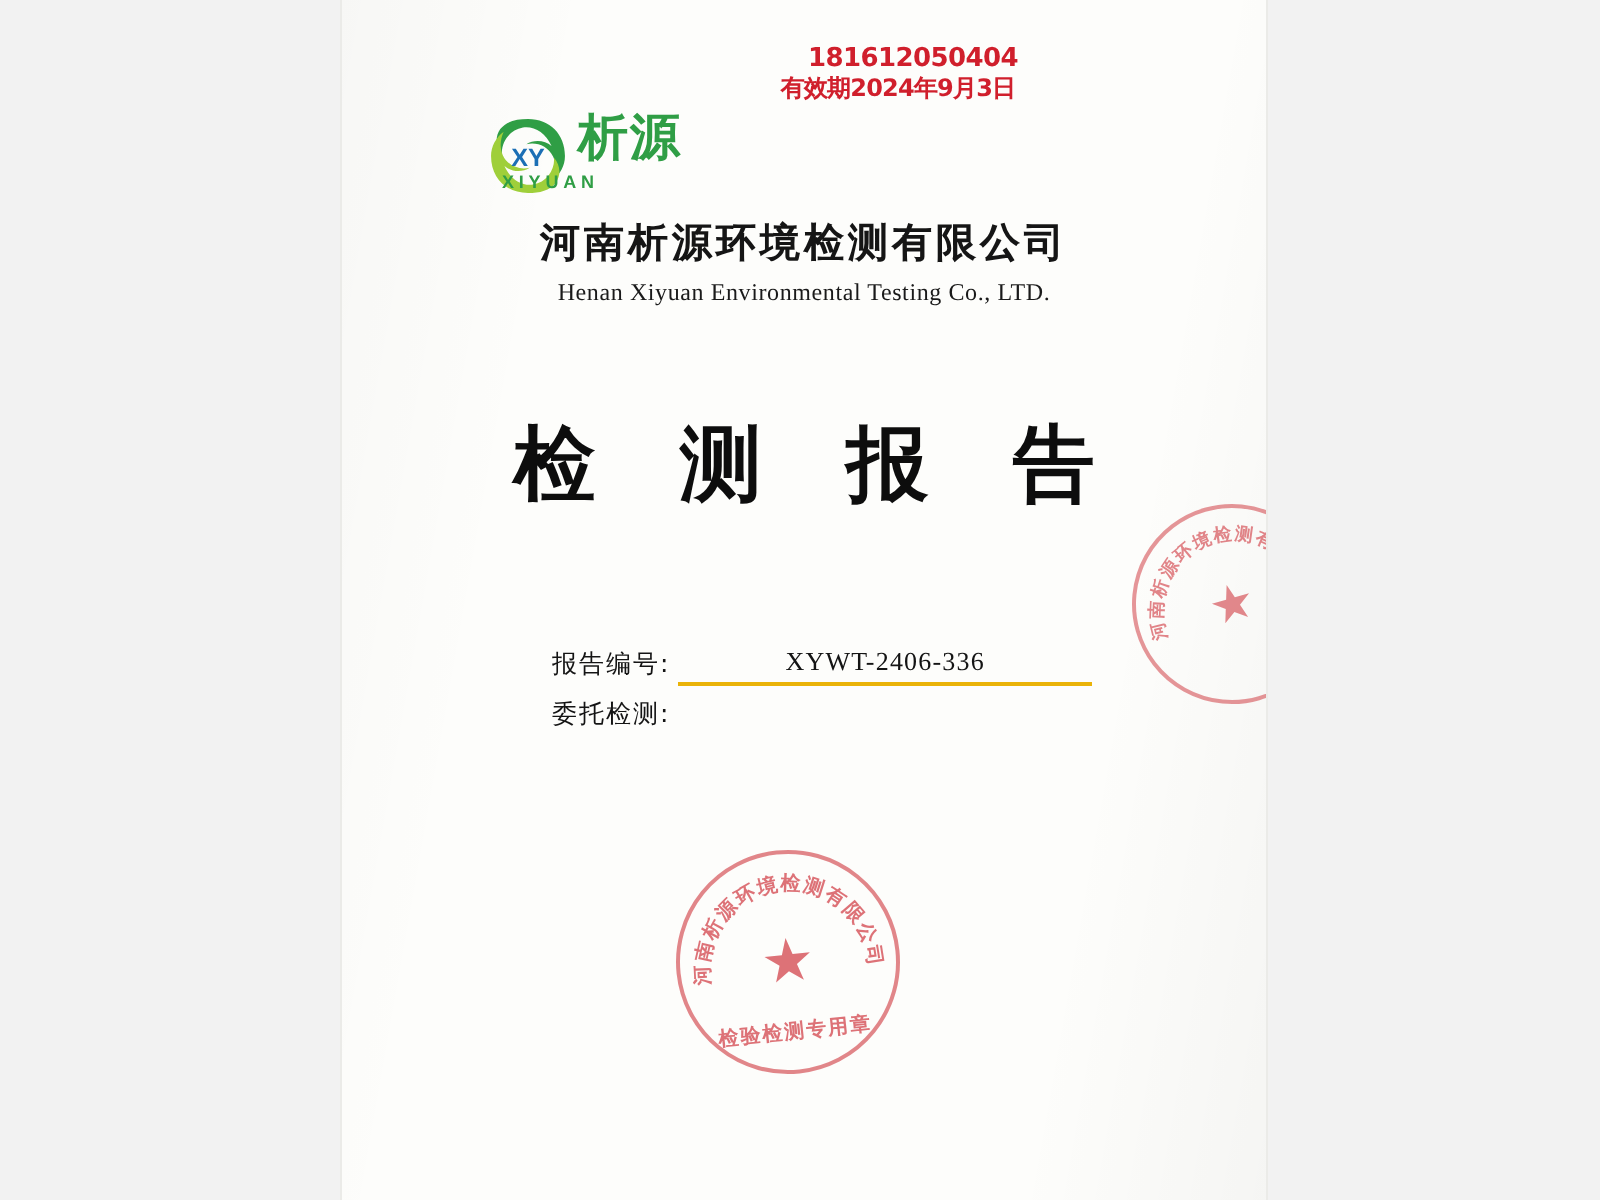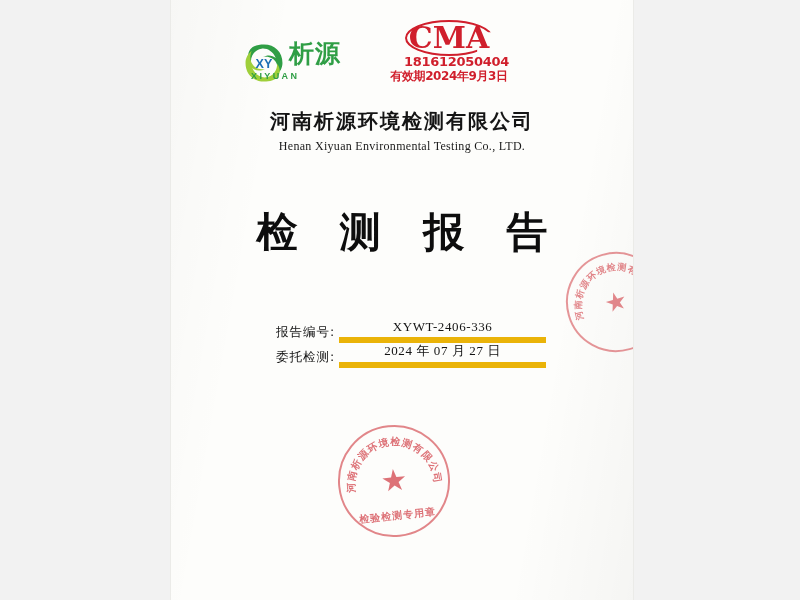--- a/index.html
+++ b/index.html
@@ -33,21 +33,21 @@
     position: absolute;
     left: 0; top: 0; right: 0; bottom: 0;
     background: linear-gradient(100deg, rgba(0,0,0,0.025) 0%, rgba(0,0,0,0) 22%, rgba(0,0,0,0) 78%, rgba(0,0,0,0.03) 100%);
     pointer-events: none;
   }
 
   
   #logo {
     position: absolute;
     left: 72px;
-    top: 40px;
+    top: 55px;
     width: 120px;
     height: 46px;
     text-align: center;
   }
   .logo-mark {
     position: absolute;
     left: 0;
     top: 2px;
     width: 42px;
     height: 42px;
@@ -174,21 +174,21 @@
     font-family: "DejaVu Sans", sans-serif;
     font-size: 12.5px;
     color: #141414;
     letter-spacing: 1px;
     white-space: nowrap;
     padding-bottom: 2px;
   }
   .field-value {
     flex: 1;
     margin-left: 4px;
-    border-bottom: 6px solid #eab308;
+    border-bottom: 2px solid #eab308;
     text-align: center;
     font-family: "DejaVu Sans", sans-serif;
     font-size: 12.5px;
     color: #141414;
     padding-bottom: 2px;
     letter-spacing: 0.5px;
     white-space: nowrap;
   }
   .field-value.serif {
     font-family: "Liberation Serif", serif;
@@ -287,41 +287,36 @@
       <svg class="logo-mark" viewBox="0 0 100 100">
         <path d="M50 6 C76 6 94 24 94 50 C94 62 88 72 79 79 C83 70 84 60 80 51 C74 38 60 33 48 36 C57 30 70 31 78 38 C71 22 57 14 44 16 C28 19 18 33 19 48 C12 40 10 28 17 18 C24 9 36 6 50 6 Z" fill="#2f9e45"></path>
         <path d="M50 94 C24 94 6 76 6 50 C6 38 12 28 21 21 C17 30 16 40 20 49 C26 62 40 67 52 64 C43 70 30 69 22 62 C29 78 43 86 56 84 C72 81 82 67 81 52 C88 60 90 72 83 82 C76 91 64 94 50 94 Z" fill="#9fcf3a"></path>
         <text x="50" y="62" text-anchor="middle" font-family="Liberation Sans, sans-serif" font-size="30" font-weight="bold" fill="#1c6fb5">XY</text>
       </svg>
       <div class="logo-cn">析源</div>
       <div class="logo-py">XIYUAN</div>
     </div>
 
     <div id="cma">
-      <div class="cma-glyph">
-        <span class="oval"></span>
-        <span>CMA</span>
-      </div>
       <div class="cma-no">181612050404</div>
       <div class="cma-valid">有效期2024年9月3日</div>
     </div>
 
     <div id="company-cn">河南析源环境检测有限公司</div>
     <div id="company-en">Henan Xiyuan Environmental Testing Co., LTD.</div>
 
     <div id="doc-title">检 测 报 告</div>
 
     <div id="fields">
       <div class="field-row">
         <span class="field-label">报告编号:</span>
         <span class="field-value serif">XYWT-2406-336</span>
       </div>
       <div class="field-row">
         <span class="field-label">委托检测:</span>
-        <span class="field-value serif">2024 年 07 月 27 日</span>
       </div>
     </div>
 
 
     <div class="stamp" id="stamp-main">
       <svg class="stamp-arc" viewBox="0 0 108 108">
         <defs>
           <path id="arcTop" d="M 14,58 A 40,40 0 0 1 94,58"></path>
         </defs>
         <text font-size="10">

